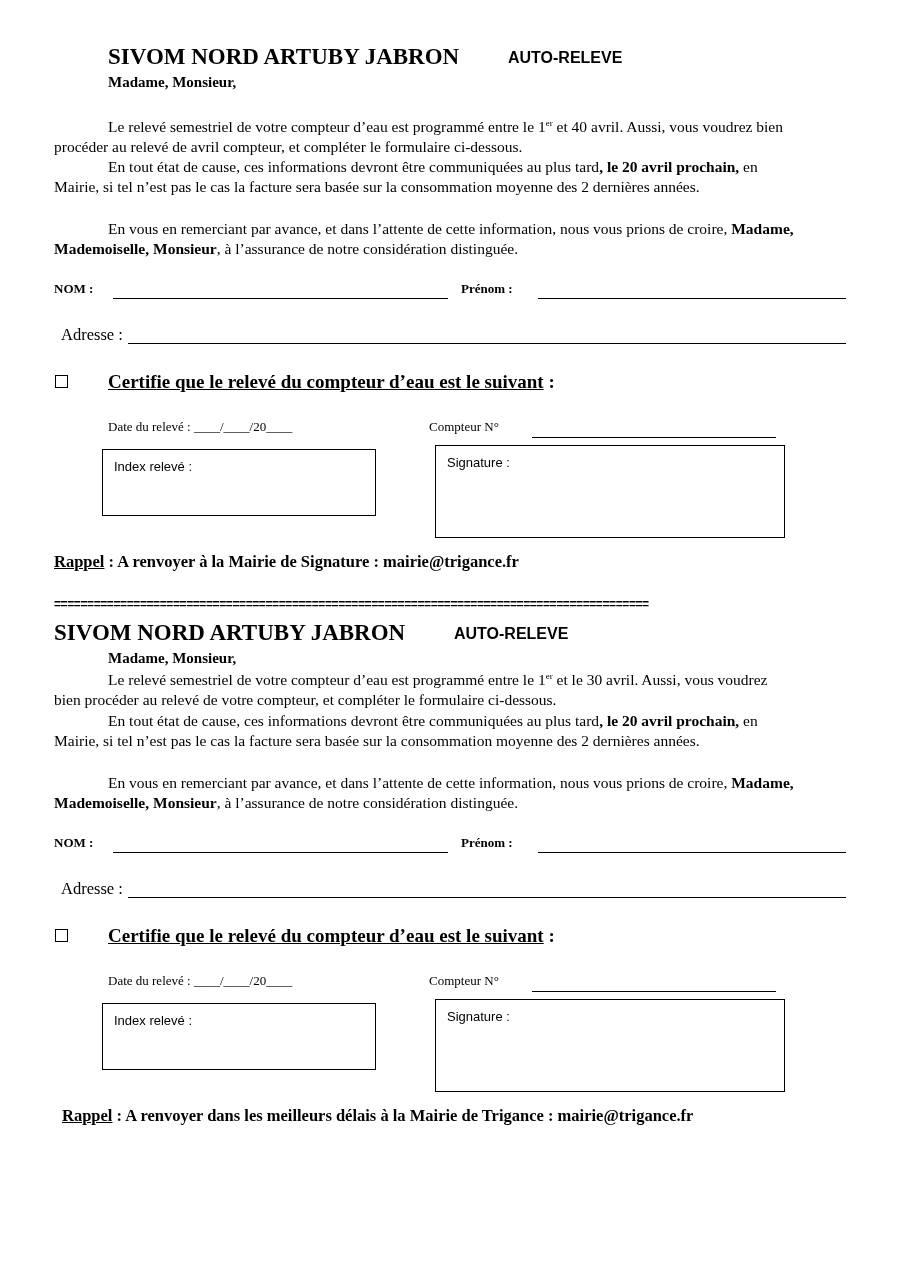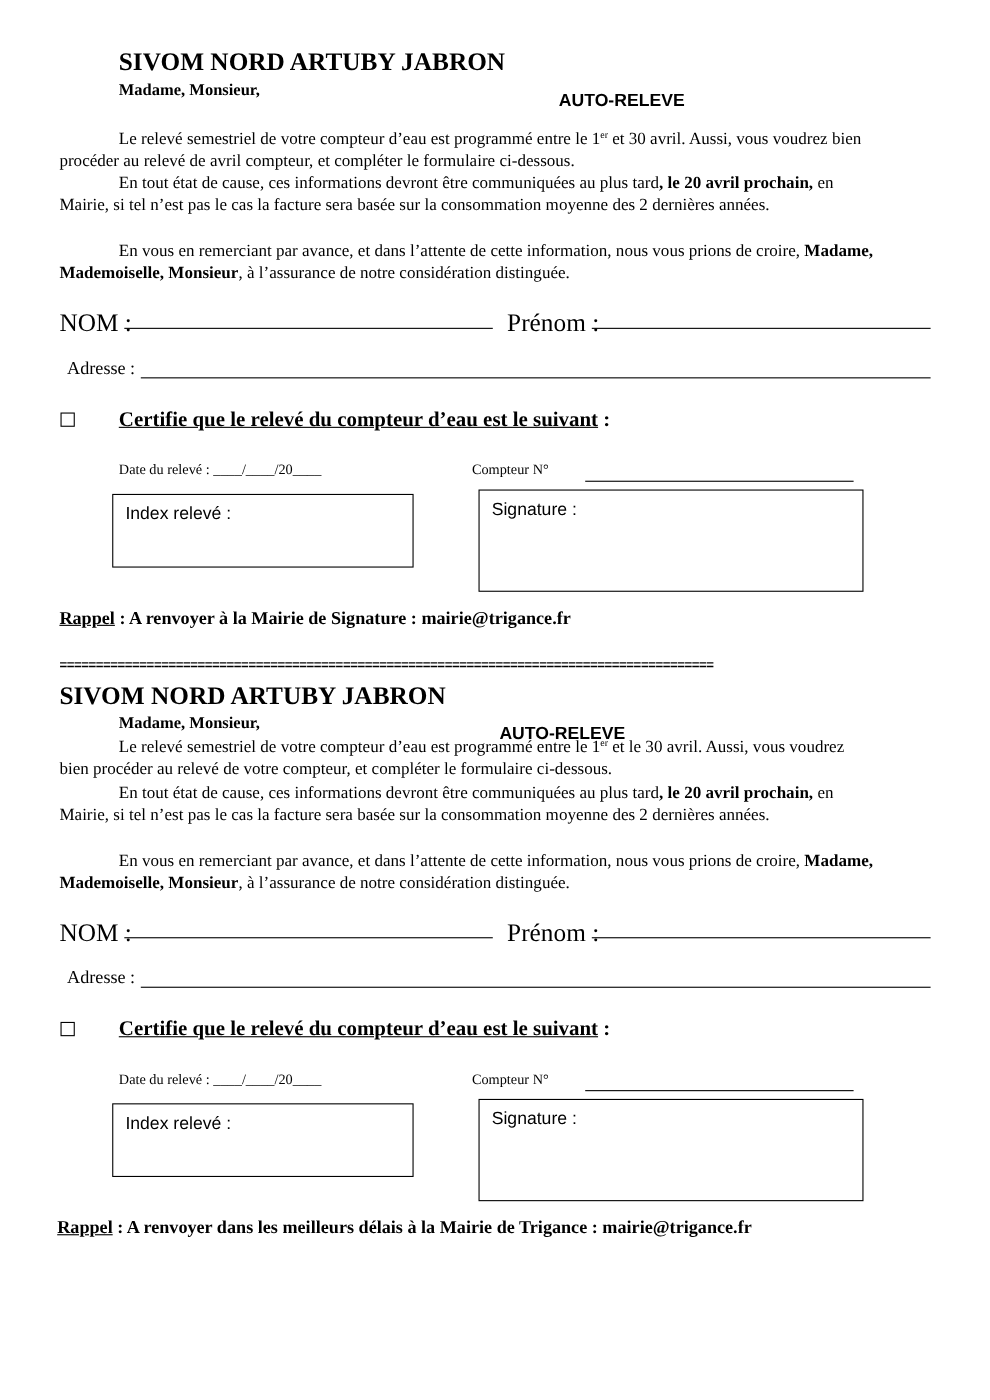--- a/index.html
+++ b/index.html
@@ -1,46 +1,46 @@
 <!DOCTYPE html>
 <html><head>
 <meta charset="utf-8">
 <style>
   html, body { margin: 0; padding: 0; background: #ffffff; }
   body { width: 900px; height: 1273px; position: relative; overflow: hidden;
          font-family: "Liberation Serif", serif; color: #000; }
   .abs { position: absolute; white-space: nowrap; }
   .title { font-size: 23px; font-weight: bold; }
-  .subtitle { font-family: "Liberation Sans", sans-serif; font-size: 16px; font-weight: bold; margin-top: 34px; }
+  .subtitle { font-family: "Liberation Sans", sans-serif; font-size: 16px; font-weight: bold; }
   .salut { font-size: 15px; font-weight: bold; }
   .p { font-size: 15.5px; line-height: 20px; }
   .b { font-weight: bold; }
   .u { text-decoration: underline; }
   sup { font-size: 9px; vertical-align: 6px; line-height: 0; }
-  .field-label { font-size: 23px; font-weight: normal; text-align: center; }
+  .field-label { font-size: 13px; font-weight: bold; text-align: center; }
   .field-line { position: absolute; border-bottom: 1.5px solid #000; height: 0; }
   .thin-line { position: absolute; border-bottom: 1px solid #000; height: 0; }
   .adr-label { font-size: 16.5px; }
   .checkbox { position: absolute; width: 11px; height: 11px; border: 1.6px solid #000; background: #fff; }
   .certify { font-size: 19px; font-weight: bold; text-align: center; }
   .date-text { font-size: 13px; }
   .box { position: absolute; border: 1.3px solid #000; box-sizing: border-box; }
-  .box-label { font-family: "Liberation Sans", sans-serif; font-size: 16px; position: absolute; left: 11px; top: 9px; text-align: right; }
+  .box-label { font-family: "Liberation Sans", sans-serif; font-size: 13px; position: absolute; left: 11px; top: 9px; text-align: right; }
   .rappel { font-size: 16.5px; font-weight: bold; }
   .sep { font-family: "Liberation Sans", sans-serif; font-size: 12px; font-weight: bold; letter-spacing: -0.4px; overflow: hidden; width: 790px; }
 </style>
 </head>
 <body>
 
 <div>
   <div class="abs title" style="left:108px; top:44px;">SIVOM NORD ARTUBY JABRON</div>
   <div class="abs subtitle" style="left:508px; top:49px;">AUTO-RELEVE</div>
   <div class="abs salut" style="left:108px; top:74px;">Madame, Monsieur,</div>
 
-  <div class="abs p" style="left:108px; top:117px;"><span>Le relevé semestriel de votre compteur d’eau est programmé entre le 1</span><sup>er</sup><span> et 30 avril. Aussi, vous voudrez bien</span></div>
+  <div class="abs p" style="left:108px; top:117px;"><span>Le relevé semestriel de votre compteur d’eau est programmé entre le 1</span><sup>er</sup><span> et 40 avril. Aussi, vous voudrez bien</span></div>
   <div class="abs p" style="left:54px; top:137px;">procéder au relevé de avril compteur, et compléter le formulaire ci-dessous.</div>
   <div class="abs p" style="left:108px; top:157px;"><span>En tout état de cause, ces informations devront être communiquées au plus tard</span><span class="b">, le 20 avril prochain,</span><span> en</span></div>
   <div class="abs p" style="left:54px; top:177px;">Mairie, si tel n’est pas le cas la facture sera basée sur la consommation moyenne des 2 dernières années.</div>
 
   <div class="abs p" style="left:108px; top:219px;"><span>En vous en remerciant par avance, et dans l’attente de cette information, nous vous prions de croire, </span><span class="b">Madame,</span></div>
   <div class="abs p" style="left:54px; top:239px;"><span class="b">Mademoiselle, Monsieur</span><span>, à l’assurance de notre considération distinguée.</span></div>
 
   <div class="abs field-label" style="left:54px; top:281px;">NOM :</div>
   <div class="field-line" style="left:113px; top:298px; width:335px;"></div>
   <div class="abs field-label" style="left:461px; top:281px;">Prénom :</div>
@@ -96,14 +96,14 @@
   <div class="abs date-text" style="left:429px; top:973px;">Compteur N°</div>
   <div class="thin-line" style="left:532px; top:991px; width:244px;"></div>
 
   <div class="box" style="left:102px; top:1003px; width:274px; height:67px;">
     <span class="box-label">Index relevé :</span>
   </div>
   <div class="box" style="left:435px; top:999px; width:350px; height:93px;">
     <span class="box-label">Signature :</span>
   </div>
 
-  <div class="abs rappel" style="left:52px; top:1106px;"><span class="u">Rappel</span><span> : A renvoyer dans les meilleurs délais à la Mairie de Trigance : mairie@trigance.fr</span></div>
+  <div class="abs rappel" style="left:62px; top:1106px;"><span class="u">Rappel</span><span> : A renvoyer dans les meilleurs délais à la Mairie de Trigance : mairie@trigance.fr</span></div>
 </div>
 
 </body></html>

